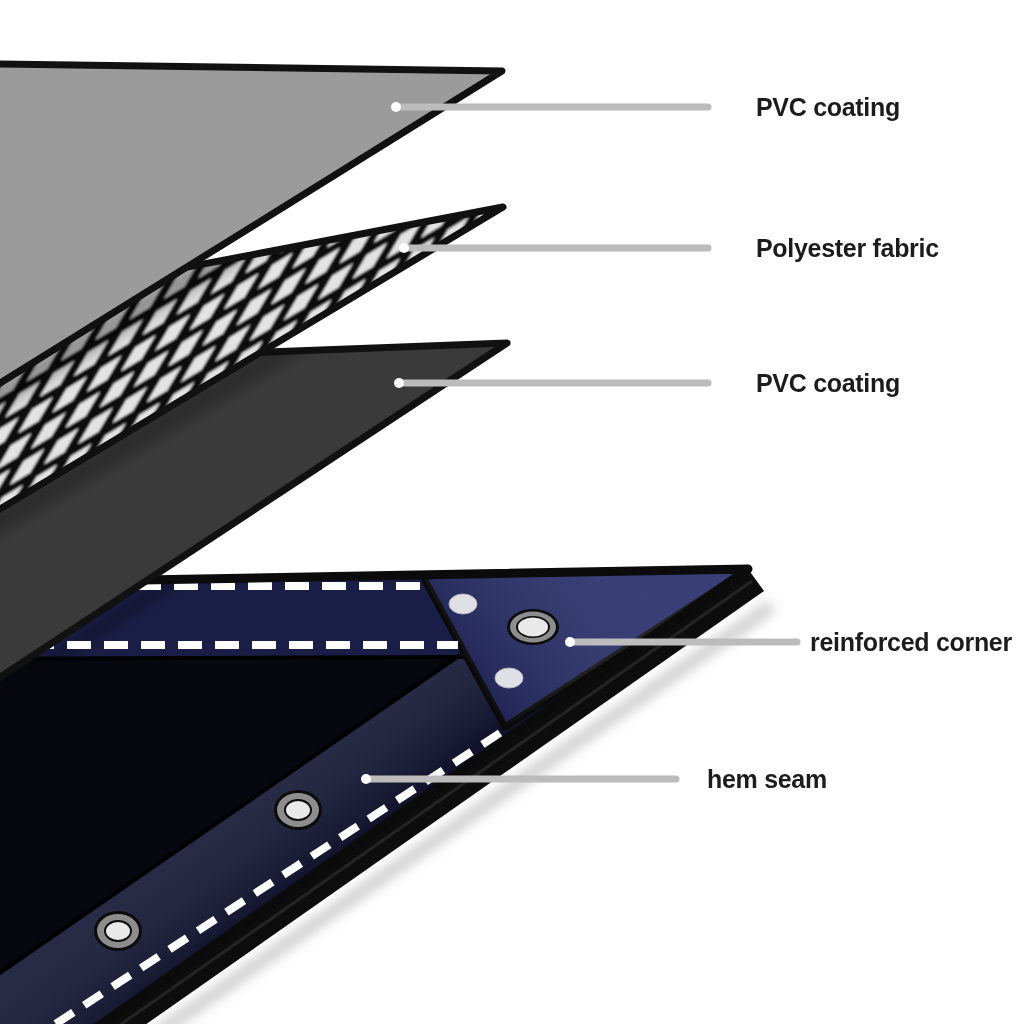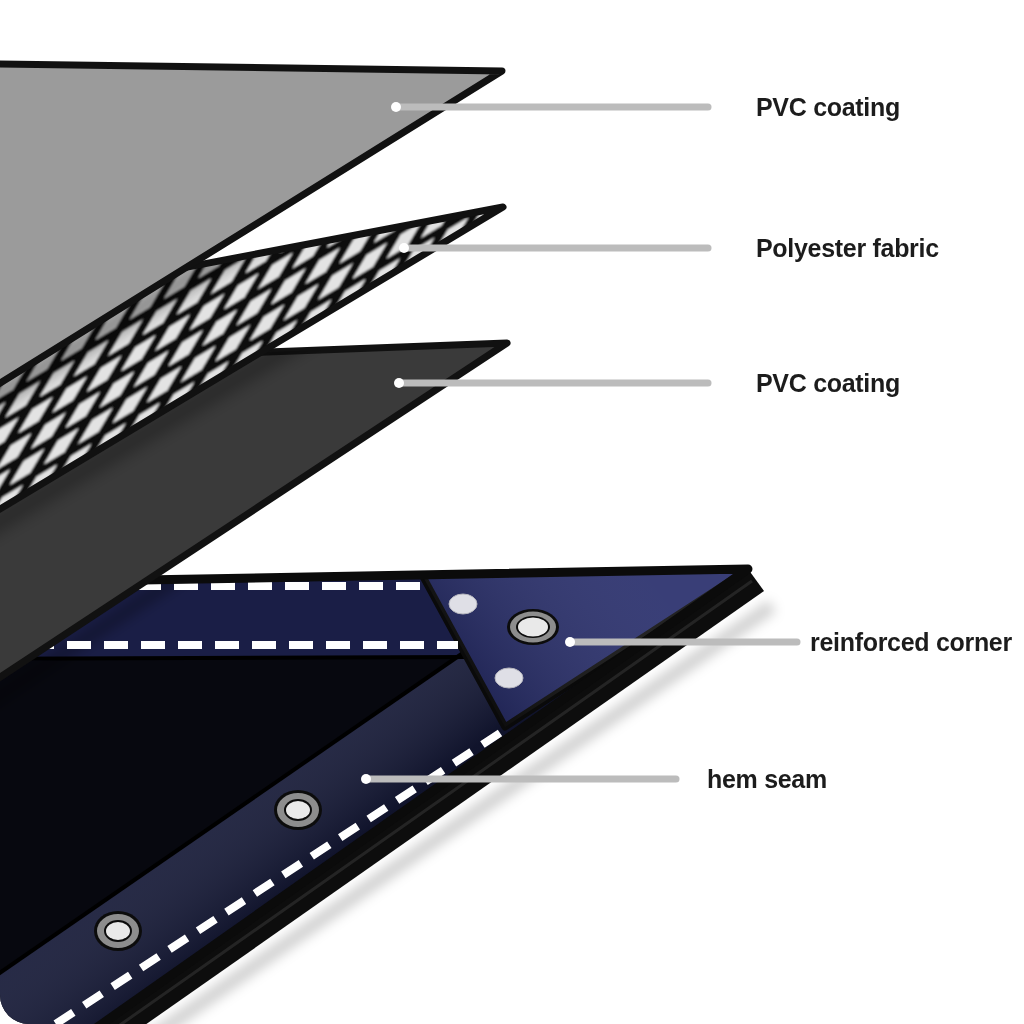--- a/index.html
+++ b/index.html
@@ -1,16 +1,16 @@
 <!DOCTYPE html>
 <html><head>
 <meta charset="utf-8">
 <style>
   html,body{margin:0;padding:0;background:#ffffff;}
-  .stage{width:1024px;height:1024px;position:relative;overflow:hidden;background:#fff;border-radius:29px;}
+  .stage{width:1024px;height:1024px;position:relative;overflow:hidden;background:#fff;}
   svg{display:block;}
   text.callout{
     font-family:"Liberation Sans","DejaVu Sans",sans-serif;
     font-weight:bold;
     font-size:25px;
     letter-spacing:-0.3px;
   }
 </style>
 </head>
 <body>

